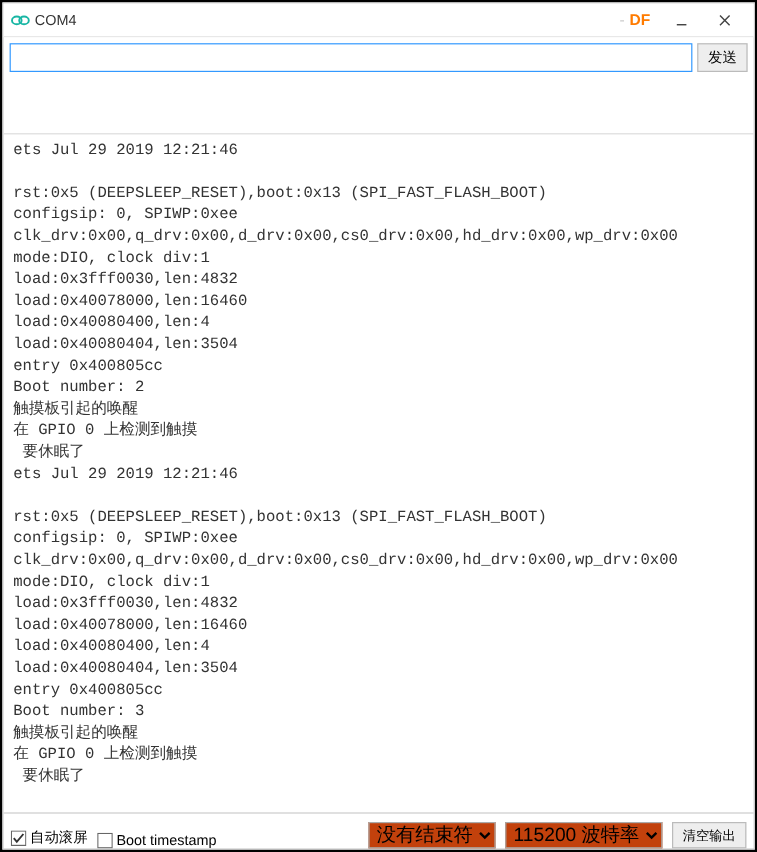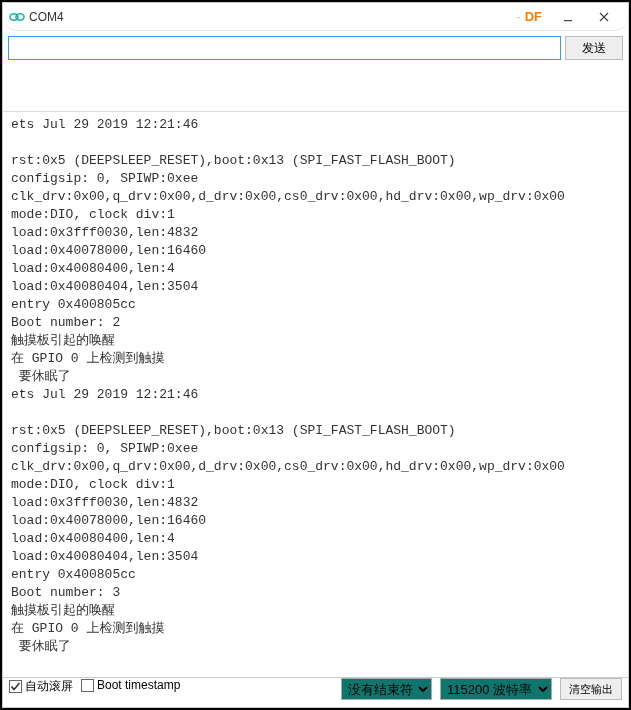--- a/index.html
+++ b/index.html
@@ -1,31 +1,31 @@
 <!DOCTYPE html>
 <html><head>
   <meta charset="utf-8">
   <style>
     * { box-sizing: border-box; margin: 0; padding: 0; }
     body { font-family: Arial, sans-serif; background: #000; width: 631px; height: 710px; overflow: hidden; }
     .window { background: #fff; width: 627px; height: 706px; margin: 2px; border: 1px solid #ccc; display: flex; flex-direction: column; }
-    .titlebar { height: 28px; background: #fff; display: flex; align-items: center; padding: 0 6px; border-bottom: 1px solid #e8e8e8; border-radius: 14px; }
+    .titlebar { height: 28px; background: #fff; display: flex; align-items: center; padding: 0 6px; border-bottom: 1px solid #e8e8e8; }
     .app-icon { margin-right: 4px; display: inline-flex; }
     .title { font-size: 12px; flex: 0 0 auto; color: #333; }
     .spacer { flex: 1; }
     .df-badge { color: #ff7b00; font-weight: bold; font-size: 13px; margin-right: 8px; display: flex; align-items: center; }
     .df-dash { color: #ccc; margin-right: 4px; font-weight: normal; }
     .win-btn { width: 36px; height: 24px; display: inline-flex; align-items: center; justify-content: center; cursor: pointer; }
     .input-row { display: flex; padding: 5px; gap: 4px; }
     .input-field { flex: 1; height: 24px; border: 1px solid #3399ff; padding: 0 4px; font-size: 12px; outline: none; }
-    .send-btn { width: 58px; height: 24px; background: #eeeeee; border: 1px solid #bbb; font-size: 12px; cursor: pointer; }
+    .send-btn { width: 42px; height: 24px; background: #eeeeee; border: 1px solid #bbb; font-size: 12px; cursor: pointer; }
     .console { flex: 1; overflow: auto; padding: 4px 8px; font-family: "Courier New", monospace; font-size: 13px; line-height: 18px; color: #333; white-space: pre; border-top: 1px solid #ddd; margin-top: 46px; }
-    .bottombar { height: 30px; border-top: 1px solid #ccc; display: flex; align-items: flex-start; padding: 0 6px; gap: 8px; font-size: 12px; }
+    .bottombar { height: 30px; border-top: 1px solid #ccc; display: flex; align-items: flex-end; padding: 0 6px; gap: 8px; font-size: 12px; }
     .checkbox-wrap { display: flex; align-items: center; gap: 3px; cursor: pointer; }
-    .select-box { height: 22px; font-size: 13px; border: 1px solid #aaa; background: #0f766e; padding: 0 2px; }
+    .select-box { height: 22px; font-size: 16px; border: 1px solid #aaa; background: #c2410c; padding: 0 2px; }
     .clear-btn { height: 22px; padding: 0 8px; font-size: 11px; background: #eeeeee; border: 1px solid #bbb; cursor: pointer; }
     .bottom-spacer { flex: 1; }
     .check-svg { width: 13px; height: 13px; }
   </style>
 </head>
 <body>
 
 <div class="window">
   <div class="titlebar">
     <span class="app-icon">

